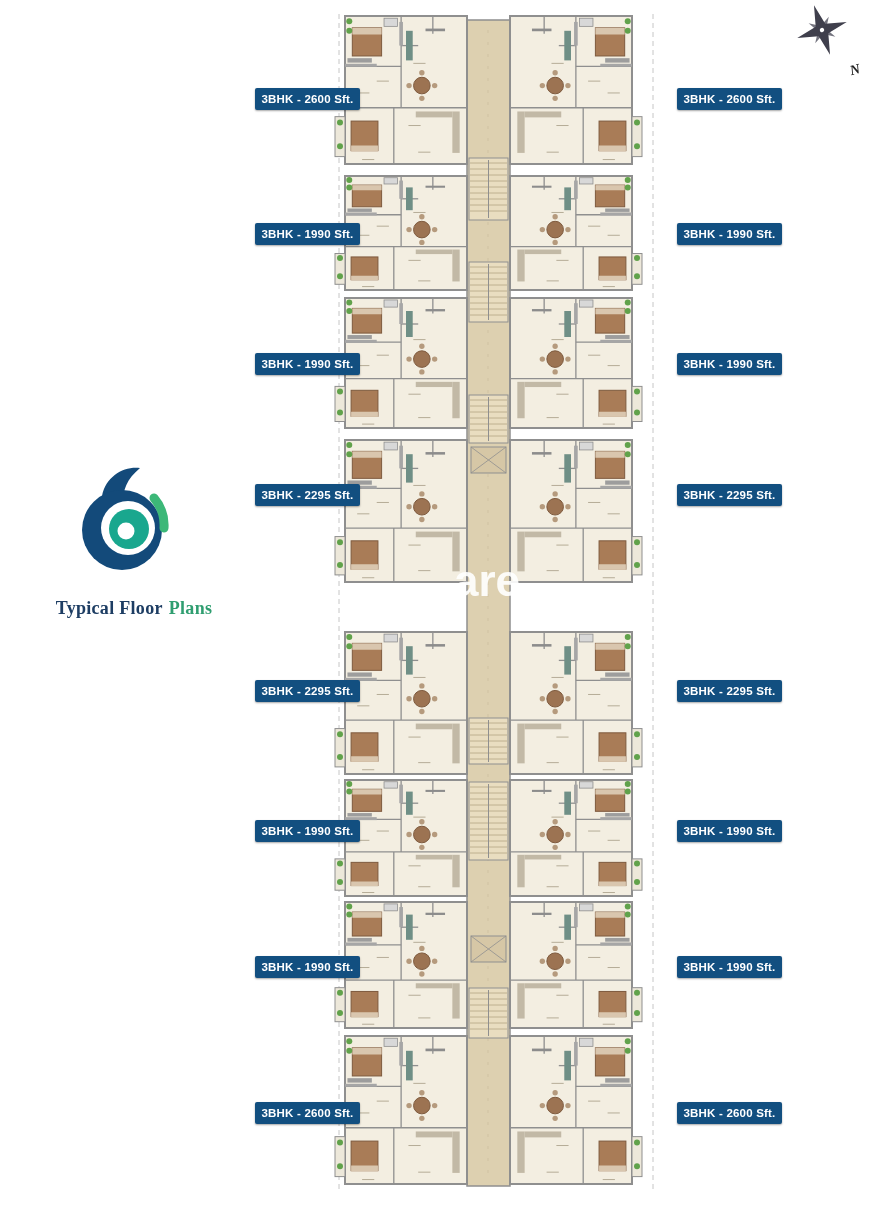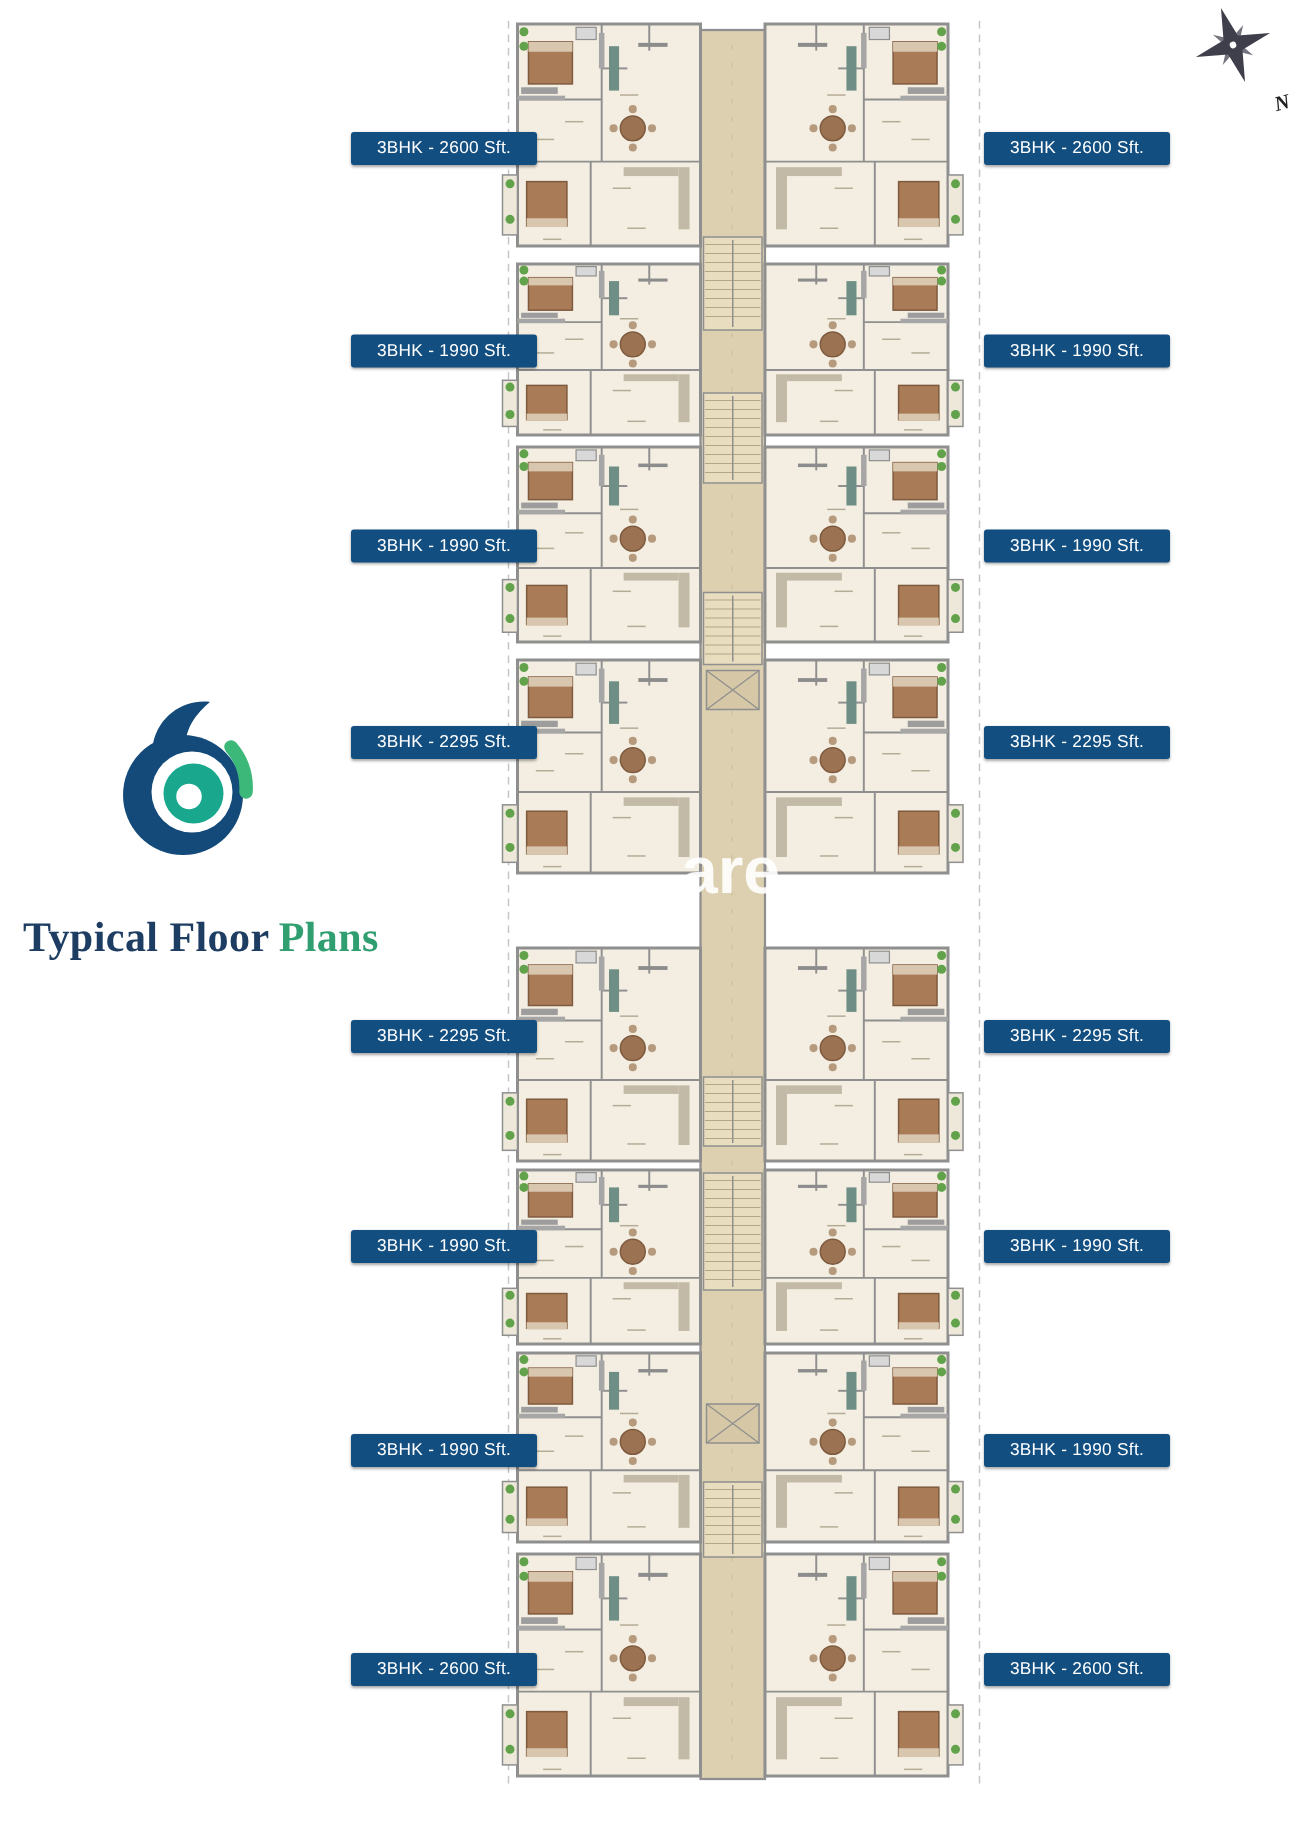--- a/index.html
+++ b/index.html
@@ -8,37 +8,38 @@
     width: 877px; height: 1214px;
     font-family: "Liberation Sans", sans-serif;
     position: relative;
   }
   #page { position: relative; width: 877px; height: 1214px; background: #ffffff; overflow: hidden; }
 
   #plan-svg { position: absolute; left: 0; top: 0; }
 
   .area-label {
     position: absolute;
-    width: 124px; height: 22px;
+    width: 105px; height: 22px;
     background: var(--label-bg, #124f80);
     color: var(--label-text, #ffffff);
-    font-size: 11.5px; font-weight: normal;
+    font-size: 11.5px; font-weight: bold;
     display: flex; align-items: center; justify-content: center;
     border-radius: 2px;
     box-shadow: 0 1px 2px rgba(0,0,0,.35);
     letter-spacing: .2px;
     white-space: nowrap;
+    margin-left: 21px;
   }
 
   .logo-block { position: absolute; left: 14px; top: 462px; width: 240px; text-align: center; }
   .logo-block svg { display: block; margin: 0 auto; }
   .logo-title {
     font-family: "Liberation Serif", serif;
-    font-size: 28px; font-weight: bold; letter-spacing: .3px;
-    margin-top: 16px; white-space: nowrap;
+    font-size: 18px; font-weight: bold; letter-spacing: .3px;
+    margin-top: 4px; white-space: nowrap;
   }
   .logo-title .t1 { color: var(--title-primary, #1d3d63); margin-right: 6px; }
   .logo-title .t2 { color: var(--title-accent, #2f9e70); }
 
   .lg-blue { fill: var(--logo-blue, #134a7a); }
   .lg-teal { fill: var(--logo-teal, #19a78e); }
   .lg-green { stroke: var(--logo-green, #3cb878); }
 
   .compass { position: absolute; left: 792px; top: 4px; width: 76px; height: 76px; }
   .compass polygon.main { fill: var(--compass-color, #3f3f4c); }

